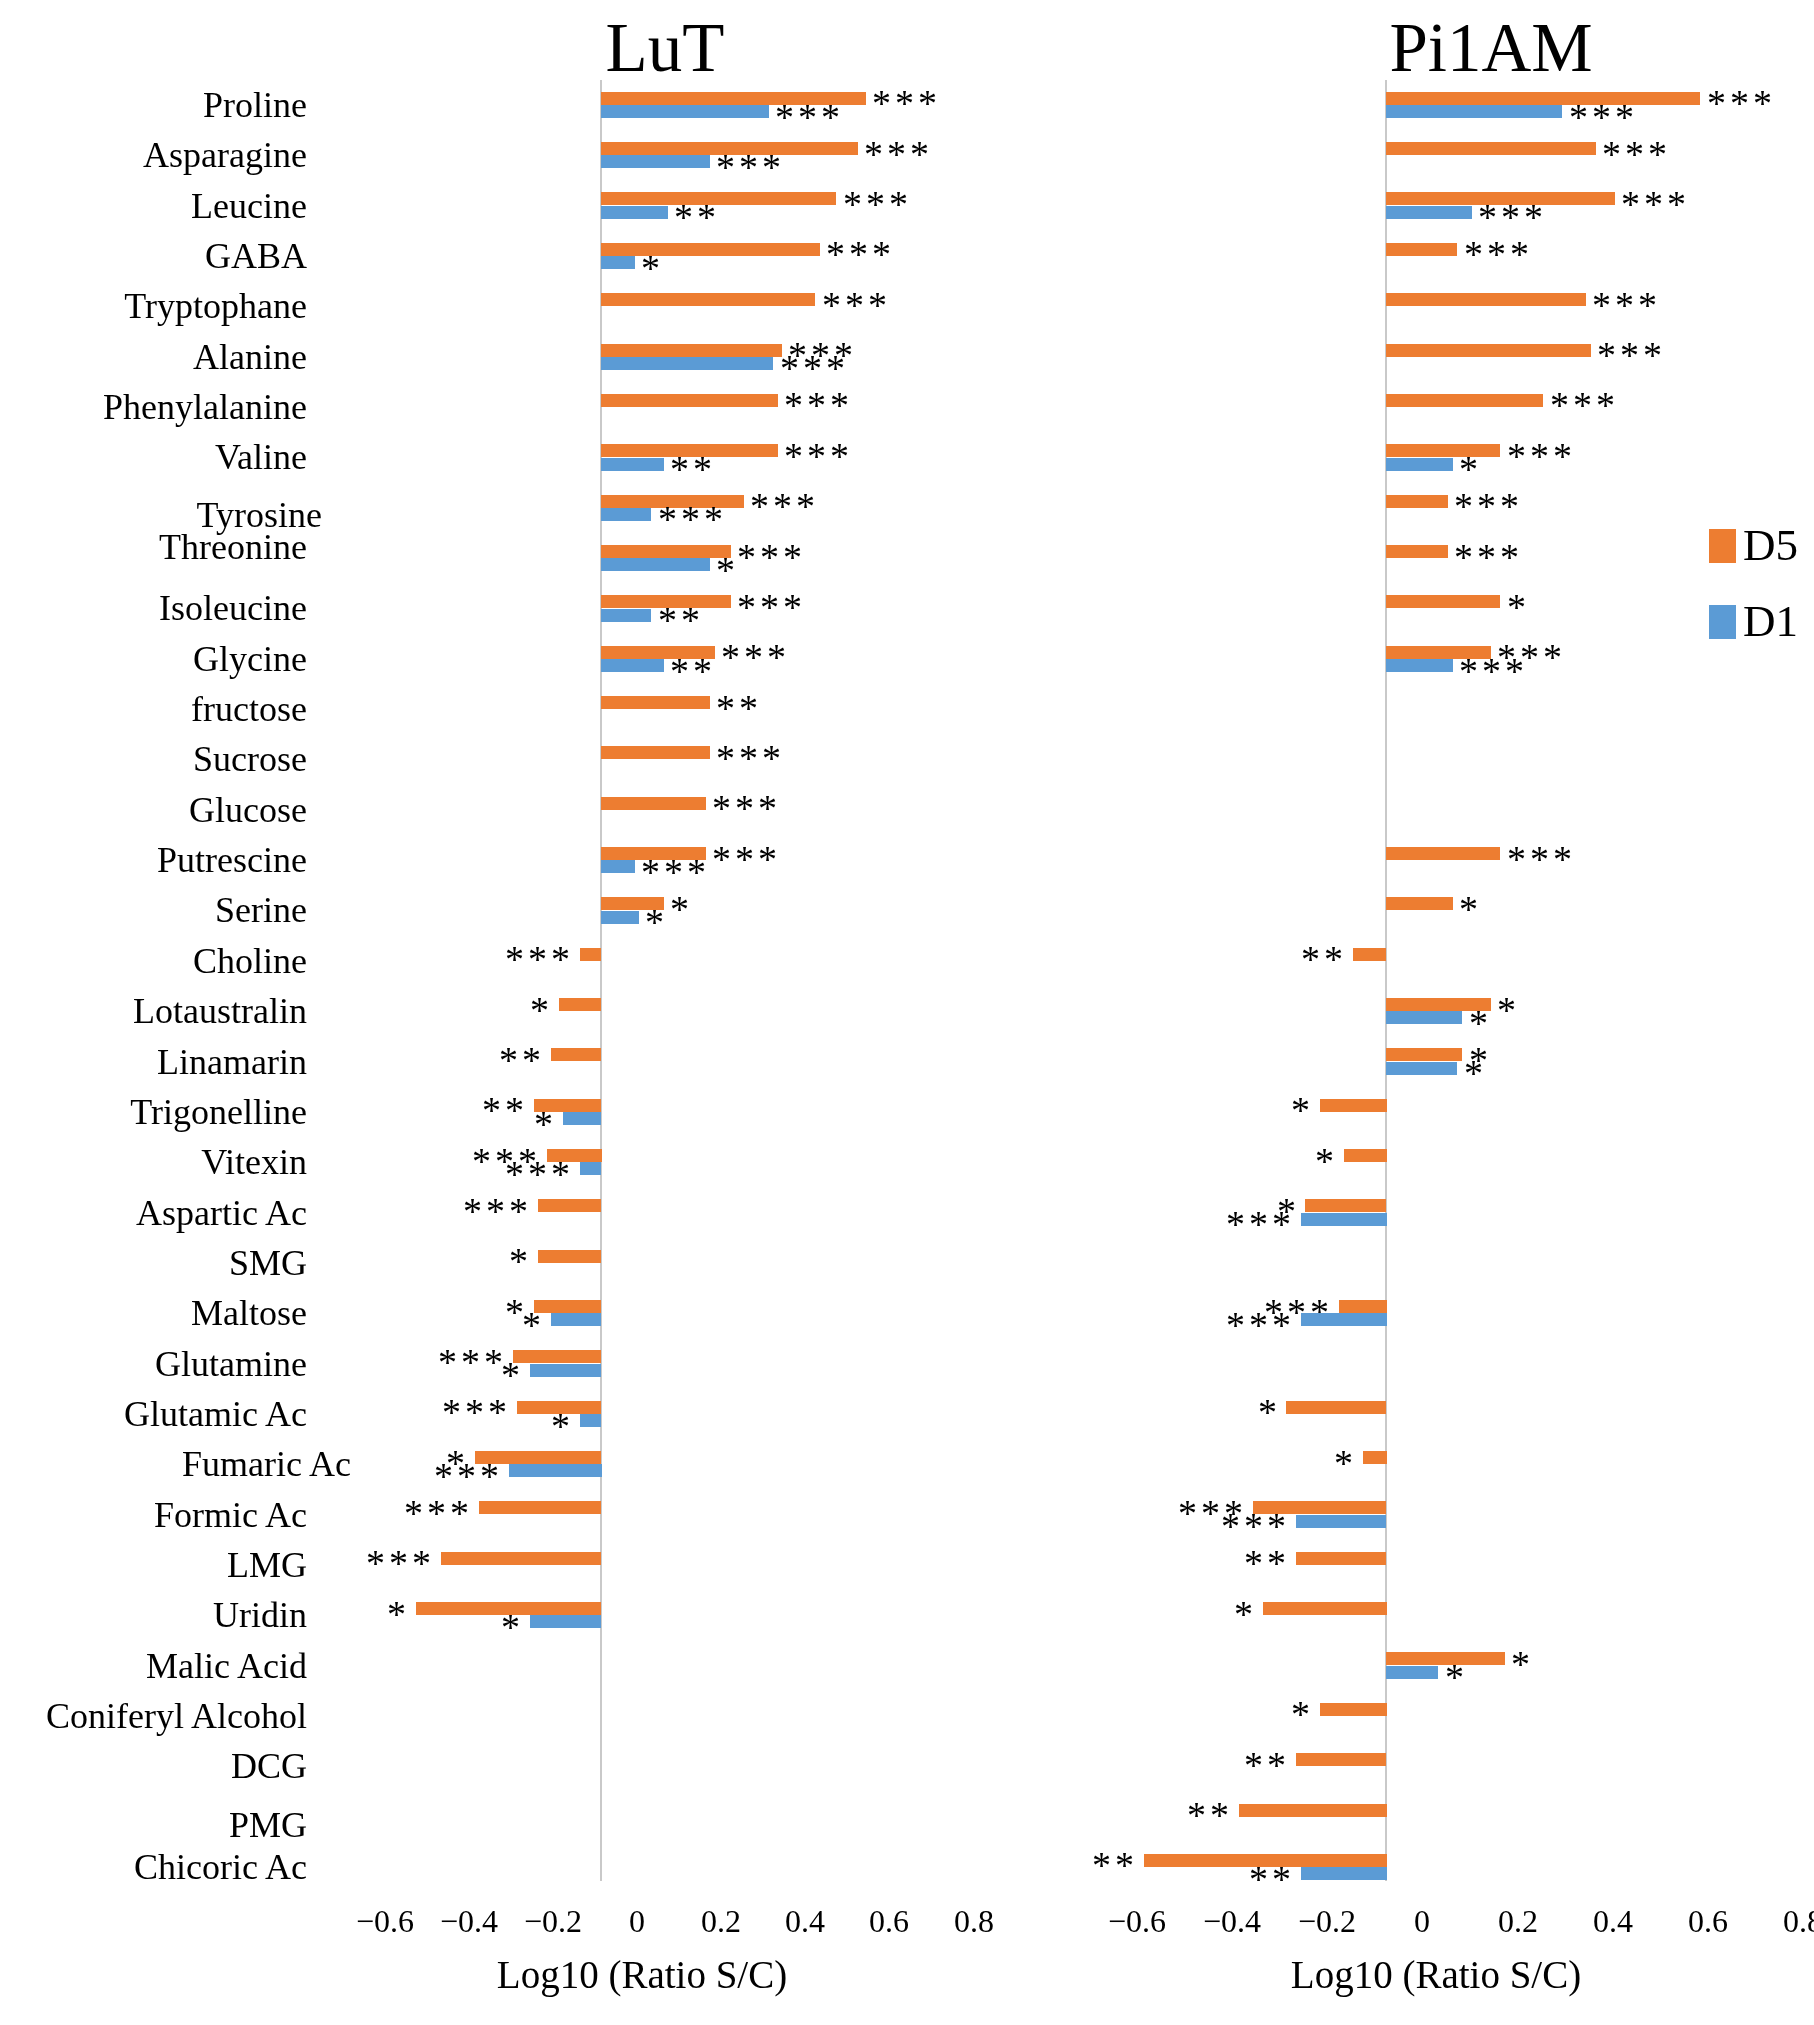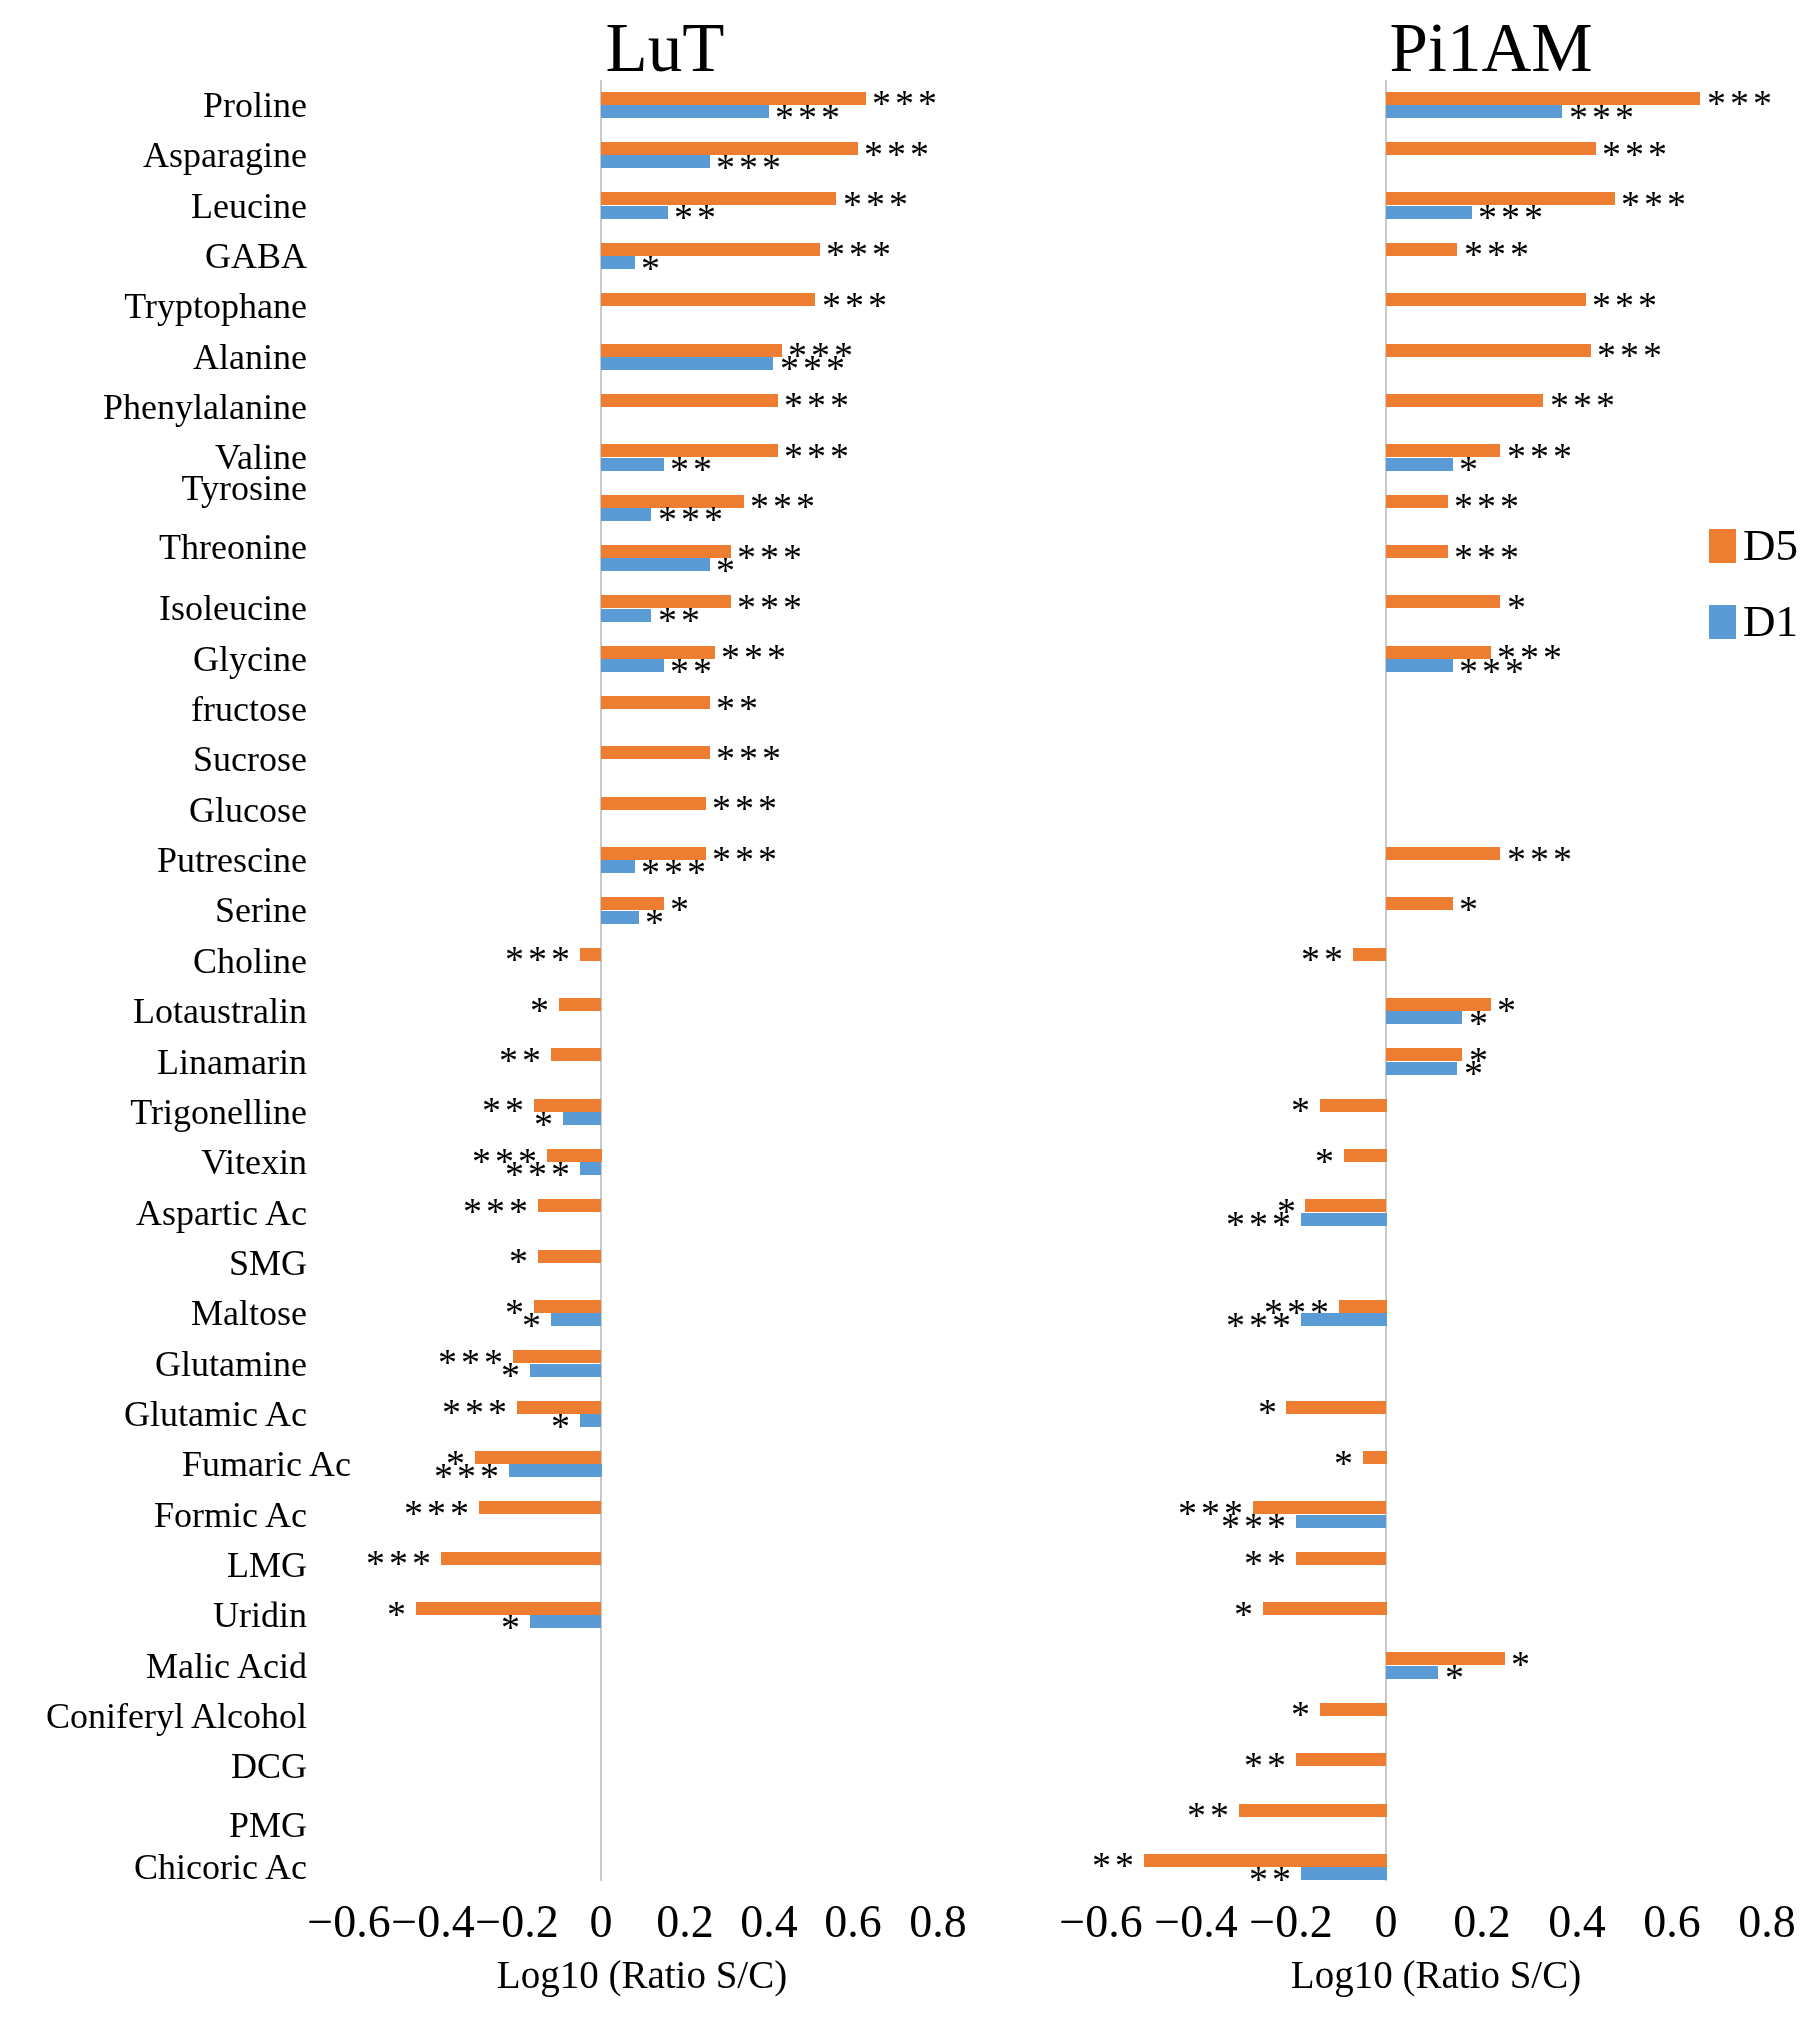--- a/index.html
+++ b/index.html
@@ -37,23 +37,24 @@
     position:absolute;
     transform:translateY(-50%);
     font-size:38px;
     line-height:38px;
     letter-spacing:4px;
     white-space:nowrap;
   }
   .tick-label{
     position:absolute;
     transform:translateX(-50%);
-    font-size:46px;
+    font-size:32px;
     line-height:35px;
     white-space:nowrap;
+    margin-left:36px;
   }
   .x-axis-title{
     position:absolute;
     transform:translateX(-50%);
     font-size:39px;
     line-height:39px;
     white-space:nowrap;
   }
   .legend{position:absolute;left:1709px;top:523px;}
   .legend-item{position:relative;display:flex;align-items:center;margin-bottom:31px;}
@@ -71,21 +72,21 @@
 
   <div id="labels">
       <div class="cat-label" style="top: 80px;">Proline</div>
       <div class="cat-label" style="top: 130px;">Asparagine</div>
       <div class="cat-label" style="top: 181px;">Leucine</div>
       <div class="cat-label" style="top: 231px;">GABA</div>
       <div class="cat-label" style="top: 281px;">Tryptophane</div>
       <div class="cat-label" style="top: 332px;">Alanine</div>
       <div class="cat-label" style="top: 382px;">Phenylalanine</div>
       <div class="cat-label" style="top: 432px;">Valine</div>
-      <div class="cat-label" style="top: 463px;">Tyrosine</div>
+      <div class="cat-label" style="top: 490px; margin-left: 15px;">Tyrosine</div>
       <div class="cat-label" style="top: 522px;">Threonine</div>
       <div class="cat-label" style="top: 583px;">Isoleucine</div>
       <div class="cat-label" style="top: 634px;">Glycine</div>
       <div class="cat-label" style="top: 684px;">fructose</div>
       <div class="cat-label" style="top: 734px;">Sucrose</div>
       <div class="cat-label" style="top: 785px;">Glucose</div>
       <div class="cat-label" style="top: 835px;">Putrescine</div>
       <div class="cat-label" style="top: 885px;">Serine</div>
       <div class="cat-label" style="top: 936px;">Choline</div>
       <div class="cat-label" style="top: 986px; text-align: right;">Lotaustralin</div>

